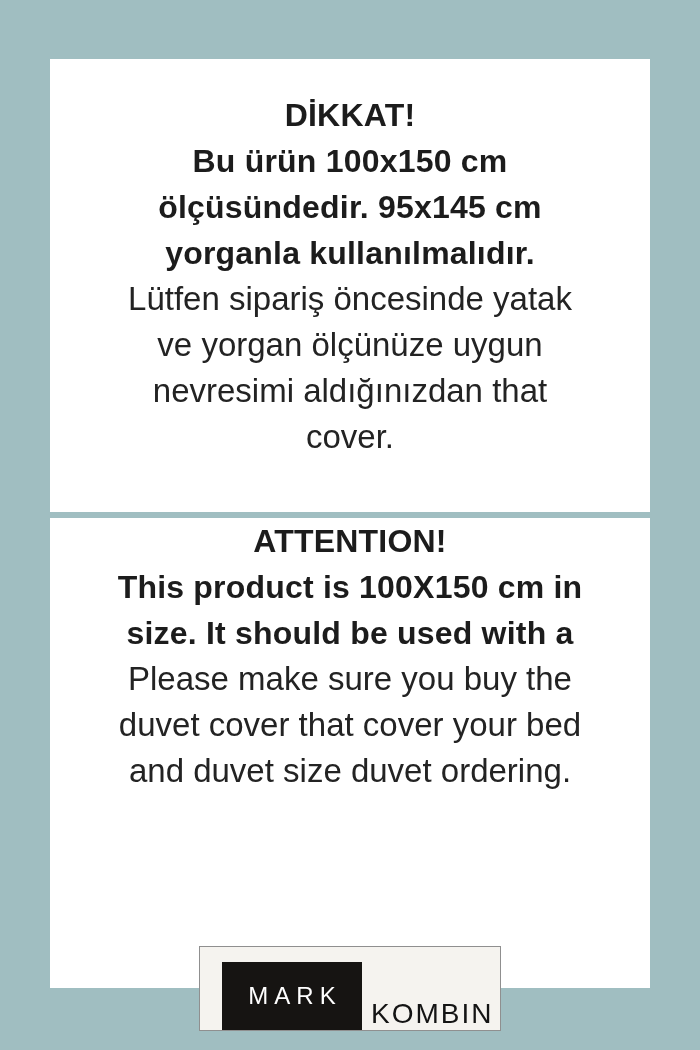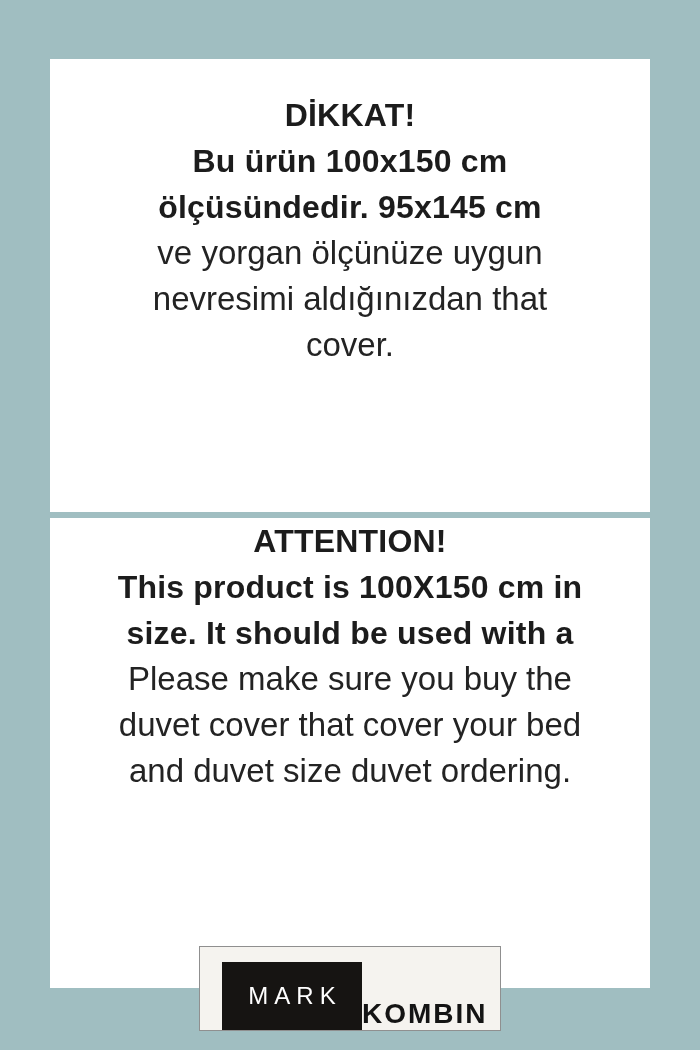--- a/index.html
+++ b/index.html
@@ -77,37 +77,40 @@
   .logo-mark-text {
     color: #ffffff;
     font-size: 24px;
     font-weight: 400;
     letter-spacing: 6px;
     padding-left: 6px; 
   }
   .logo-kombin-text {
     color: #141414;
     font-size: 28px;
-    font-weight: 700;
+    font-weight: 400;
     letter-spacing: 2px;
+    margin-left: 9px;
     white-space: nowrap;
   }
 </style>
 </head>
 <body>
 
 <div class="page">
 
   <section class="notice-card card-turkish">
     <div>
       <div class="notice-line bold-line">DİKKAT!</div>
       <div class="notice-line bold-line">Bu ürün 100x150 cm</div>
       <div class="notice-line bold-line">ölçüsündedir. 95x145 cm</div>
+      <div class="notice-line bold-line">yorganla kullanılmalıdır.</div>
     </div>
     <div>
+      <div class="notice-line regular-line">Lütfen sipariş öncesinde yatak</div>
       <div class="notice-line regular-line">ve yorgan ölçünüze uygun</div>
       <div class="notice-line regular-line">nevresimi aldığınızdan that</div>
       <div class="notice-line regular-line">cover.</div>
     </div>
   </section>
 
   <section class="notice-card card-english">
     <div>
       <div class="notice-line bold-line">ATTENTION!</div>
       <div class="notice-line bold-line">This product is 100X150 cm in</div>

